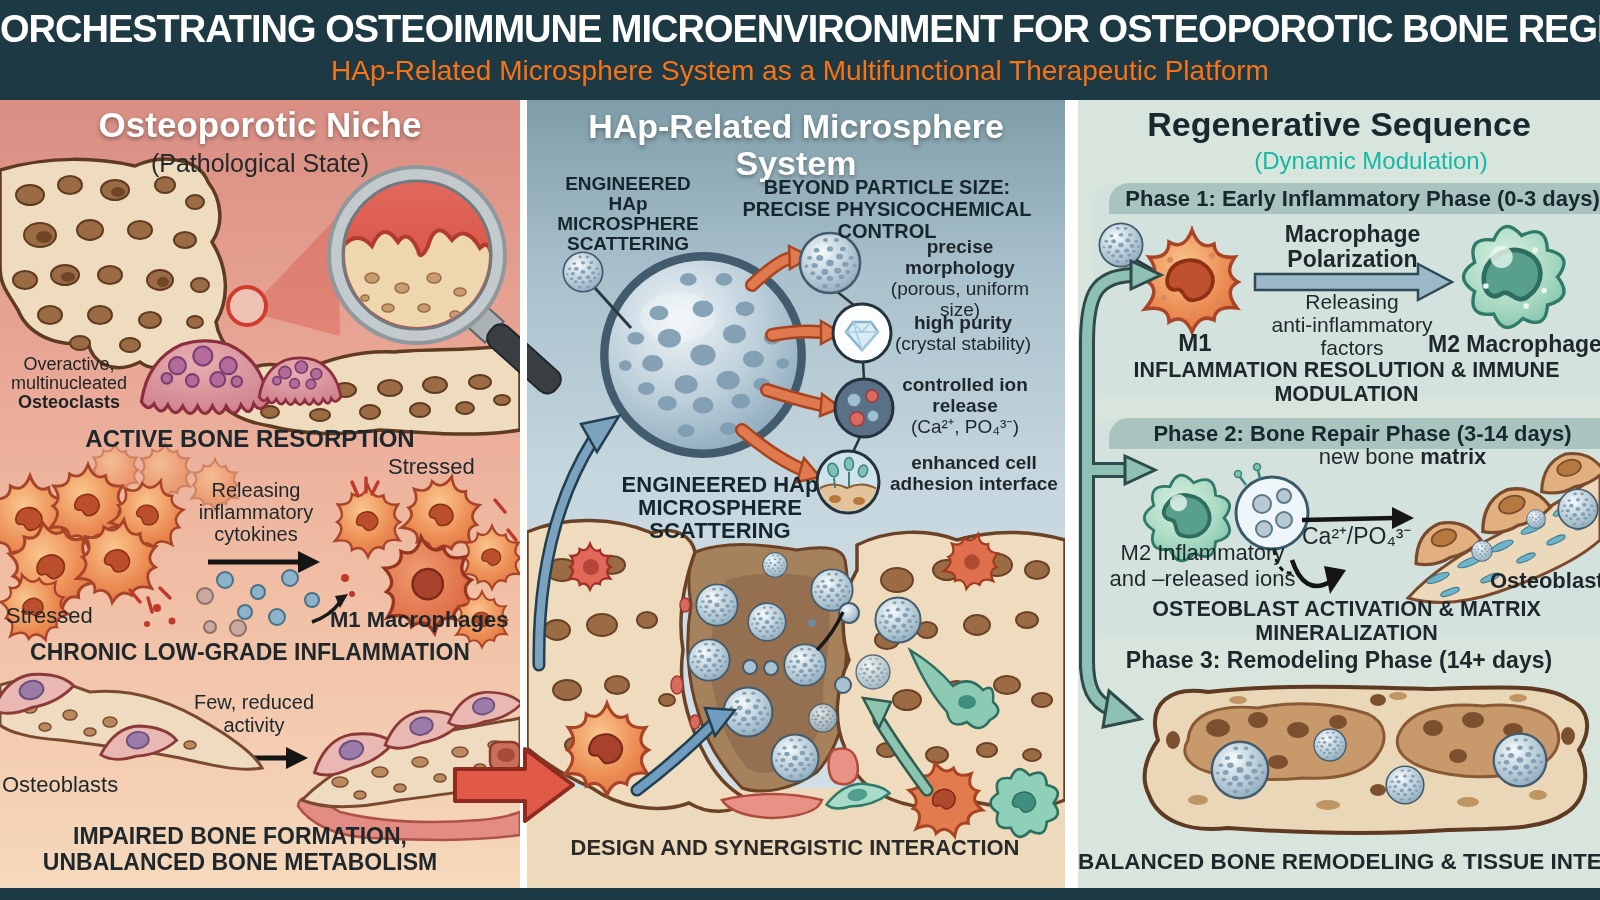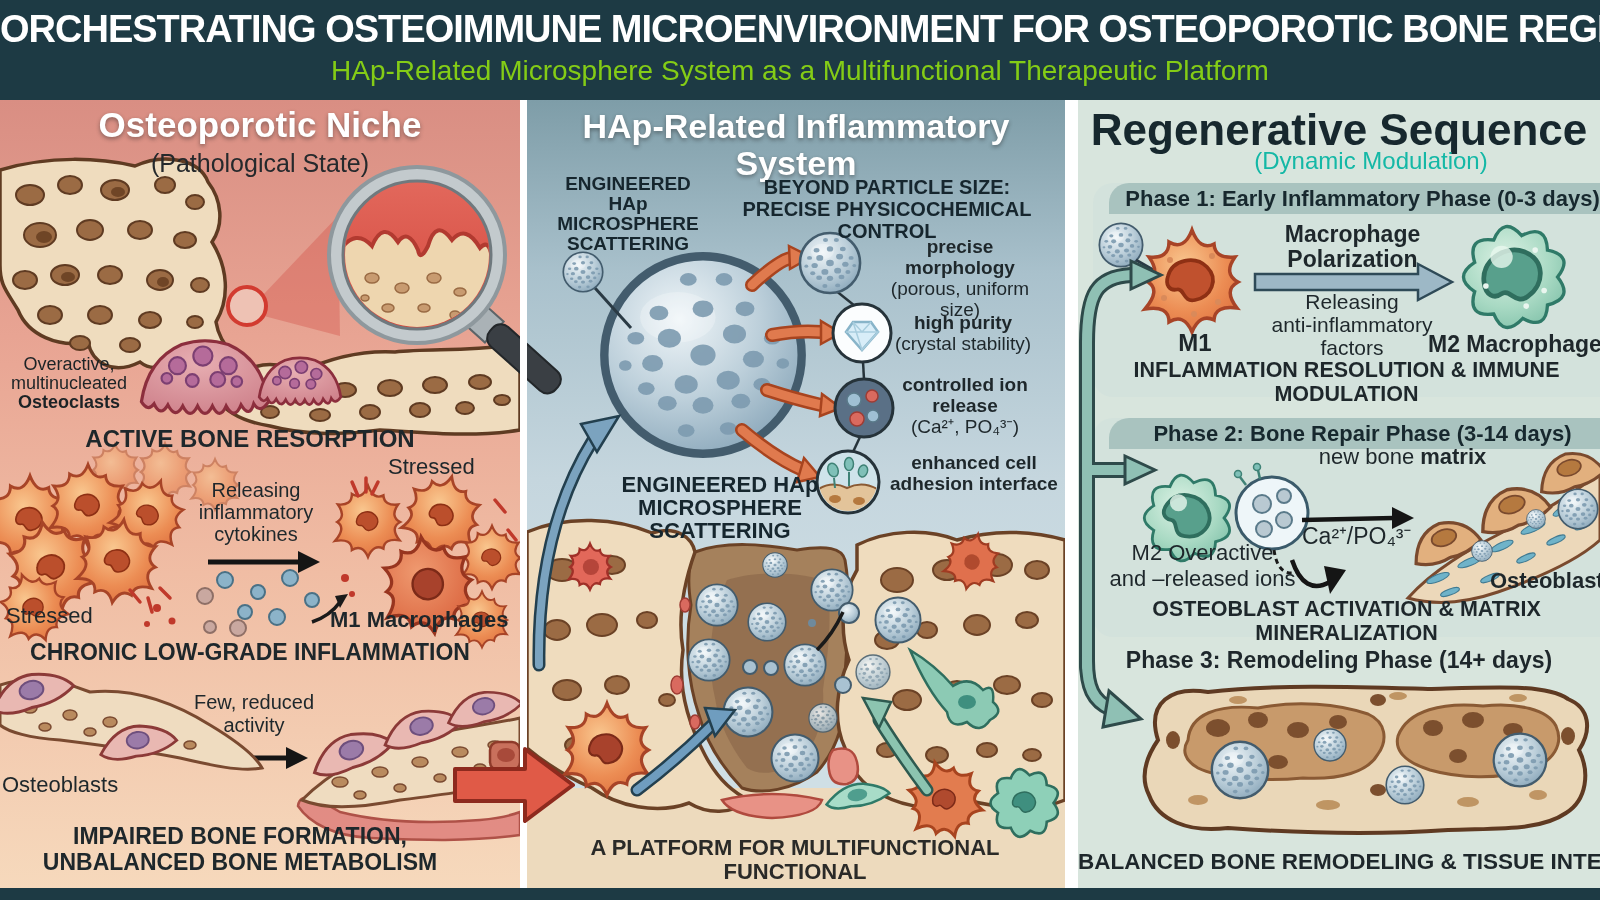--- a/index.html
+++ b/index.html
@@ -9,21 +9,21 @@
   .t{position:absolute;line-height:1.1;}
   .c{text-align:center;}
   .b{font-weight:700;}
   .nw{white-space:nowrap;overflow:hidden;}
   .white{color:#fff;}
   .shadow{text-shadow:0 2px 4px rgba(30,30,30,.45);}
   .blk{display:block;text-align:center;}
   
   #header{left:0;top:0;width:1600px;height:100px;background:var(--header-bg);}
   #header .title{left:0;top:9px;width:1600px;font-size:38px;font-weight:700;letter-spacing:-1px;}
-  #header .subtitle{left:0;top:56px;width:1600px;font-size:28px;font-weight:400;color:#84cc16;}
+  #header .subtitle{left:0;top:56px;width:1600px;font-size:28px;font-weight:400;color:#f97316;}
   #left-panel{left:0;top:100px;width:520px;height:788px;
     background:linear-gradient(180deg,var(--left-top) 0%,#e8a493 30%,#f0bda4 60%,var(--left-bottom) 100%);}
   #divider1{left:520px;top:100px;width:7px;height:788px;background:#fff;}
   #middle-panel{left:527px;top:100px;width:538px;height:788px;
     background:linear-gradient(180deg,var(--middle-top) 0%,#a9c1cc 22%,#c5d6de 48%,var(--middle-bottom) 72%);}
   #divider2{left:1065px;top:100px;width:13px;height:788px;background:#fff;}
   #right-panel{left:1078px;top:100px;width:522px;height:788px;background:var(--right-bg);}
   #bottom-strip{left:0;top:888px;width:1600px;height:12px;background:var(--header-bg);}
   .phase-box{position:absolute;background:var(--phase-box);border-radius:20px 0 0 20px;}
   .phase-header{position:absolute;left:16px;top:0;width:100%;height:31px;background:var(--phase-header);
@@ -572,21 +572,21 @@
       </g>
     </g>
 
     <g>
       <path d="M12,565 Q10,430 66,340" fill="none" stroke="#23404f" stroke-width="13" stroke-linecap="round"></path>
       <path d="M12,565 Q10,430 66,340" fill="none" stroke="#7ba3bf" stroke-width="8" stroke-linecap="round"></path>
       <polygon points="54,324 92,316 70,352" fill="#7ba3bf" stroke="#23404f" stroke-width="2.5"></polygon>
     </g>
   </svg>
 
-  <div class="t c white b shadow z3" style="left:527px;top:108px;width:538px;font-size:34px">HAp-Related Inflammatory System</div>
+  <div class="t c white b shadow z3" style="left:527px;top:108px;width:538px;font-size:34px">HAp-Related Microsphere System</div>
   <div class="t c b z3" style="left:548px;top:174px;width:160px;font-size:19px;line-height:20px;color:#16262e">
     <span class="blk">ENGINEERED</span>
     <span class="blk">HAp MICROSPHERE</span>
     <span class="blk">SCATTERING</span>
   </div>
   <div class="t c b z3" style="left:722px;top:176px;width:330px;font-size:20px;line-height:22px;color:#16262e">
     <span class="blk">BEYOND PARTICLE SIZE:</span>
     <span class="blk">PRECISE PHYSICOCHEMICAL CONTROL</span>
   </div>
   <div class="t z3" style="left:870px;top:236px;width:180px;font-size:19px;line-height:21px">
@@ -604,21 +604,20 @@
   </div>
   <div class="t z3" style="left:884px;top:452px;width:180px;font-size:19px;line-height:21px">
     <span class="blk b">enhanced cell</span>
     <span class="blk b">adhesion interface</span>
   </div>
   <div class="t c b z3" style="left:575px;top:473px;width:290px;font-size:22px;line-height:23px;color:#16262e">
     <span class="blk">ENGINEERED HAp</span>
     <span class="blk">MICROSPHERE SCATTERING</span>
   </div>
   <div class="t c b z3" style="left:545px;top:836px;width:500px;font-size:22px;line-height:24px;color:#2a2a28">
-    <span class="blk">A PLATFORM FOR MULTIFUNCTIONAL FUNCTIONAL</span>
     <span class="blk">DESIGN AND SYNERGISTIC INTERACTION</span>
   </div>
 
   <div id="divider2" class="abs z3"></div>
 
   <div id="right-panel" class="abs"></div>
 
   <div class="phase-box" style="left:1093px;top:183px;width:507px;height:214px">
     <div class="phase-header">Phase 1: Early Inflammatory Phase (0-3 days)</div>
   </div>
@@ -764,42 +763,42 @@
     </g>
     <polygon points="96,36 126,50 96,64" fill="#8fc0b4" stroke="#2e4a4a" stroke-width="3"></polygon>
     <polygon points="90,231 120,245 90,259" fill="#8fc0b4" stroke="#2e4a4a" stroke-width="3"></polygon>
     <polygon points="74,466 106,494 68,502" fill="#8fc0b4" stroke="#2e4a4a" stroke-width="3"></polygon>
   </svg>
 
   <svg class="z5" style="left:440px;top:735px" width="140" height="100" viewBox="0 0 140 100">
     <polygon points="15,34 85,34 85,14 133,50 85,86 85,66 15,66" fill="#e05a47" stroke="#8e2a1e" stroke-width="4" stroke-linejoin="round"></polygon>
   </svg>
 
-  <div class="t c b z3" style="left:1078px;top:106px;width:522px;font-size:44px;color:#17282e">Regenerative Sequence</div>
+  <div class="t c b z3" style="left:1078px;top:106px;width:522px;font-size:34px;color:#17282e">Regenerative Sequence</div>
   <div class="t c z3" style="left:1078px;top:148px;width:586px;font-size:24px;color:#14b8a6">(Dynamic Modulation)</div>
 
   <div class="t c b z3" style="left:1160px;top:330px;width:70px;font-size:24px">M1</div>
   <div class="t c b z3" style="left:1270px;top:222px;width:165px;font-size:23px;line-height:25px">
     <span class="blk">Macrophage</span>
     <span class="blk">Polarization</span>
   </div>
   <div class="t c z3" style="left:1262px;top:290px;width:180px;font-size:21px;line-height:23px">
     <span class="blk">Releasing</span>
     <span class="blk">anti-inflammatory</span>
     <span class="blk">factors</span>
   </div>
   <div class="t b nw z3" style="left:1428px;top:332px;width:172px;font-size:23px">M2 Macrophage</div>
   <div class="t c b z3" style="left:1093px;top:359px;width:507px;font-size:21.5px">INFLAMMATION RESOLUTION &amp; IMMUNE MODULATION</div>
 
   <div class="t c z3" style="left:1285px;top:444px;width:235px;font-size:22px;line-height:25px">
     <span class="blk"><span>new bone </span><span class="b">matrix</span></span>
   </div>
   <div class="t z3" style="left:1302px;top:524px;font-size:23px;font-weight:500">Ca²⁺/PO₄³⁻</div>
   <div class="t c z3" style="left:1100px;top:540px;width:205px;font-size:22px;line-height:26px">
-    <span class="blk">M2 Overactive</span>
+    <span class="blk">M2 Inflammatory</span>
     <span class="blk">and –released ions</span>
   </div>
   <div class="t b z3" style="left:1490px;top:569px;font-size:22px">Osteoblast</div>
   <div class="t c b z3" style="left:1093px;top:598px;width:507px;font-size:21.5px">OSTEOBLAST ACTIVATION &amp; MATRIX MINERALIZATION</div>
 
   <div class="t c b z3" style="left:1078px;top:648px;width:522px;font-size:23px">Phase 3: Remodeling Phase (14+ days)</div>
   <div class="t b nw z3" style="left:1078px;top:850px;width:522px;font-size:22.5px">BALANCED BONE REMODELING &amp; TISSUE INTEGRATION</div>
 
   <div id="bottom-strip" class="abs z5"></div>
 </div>

